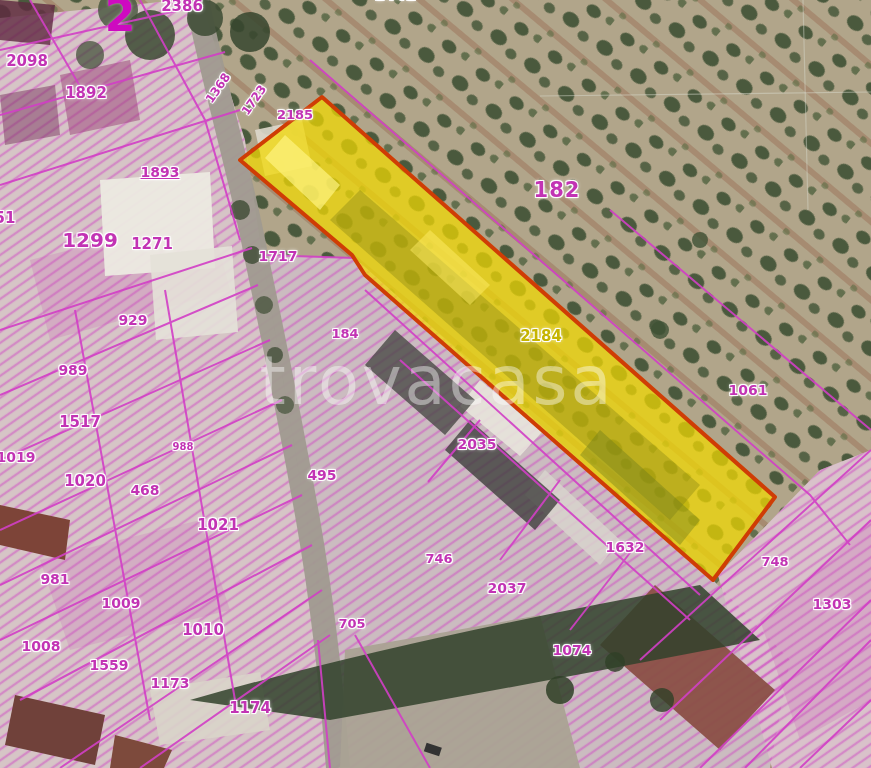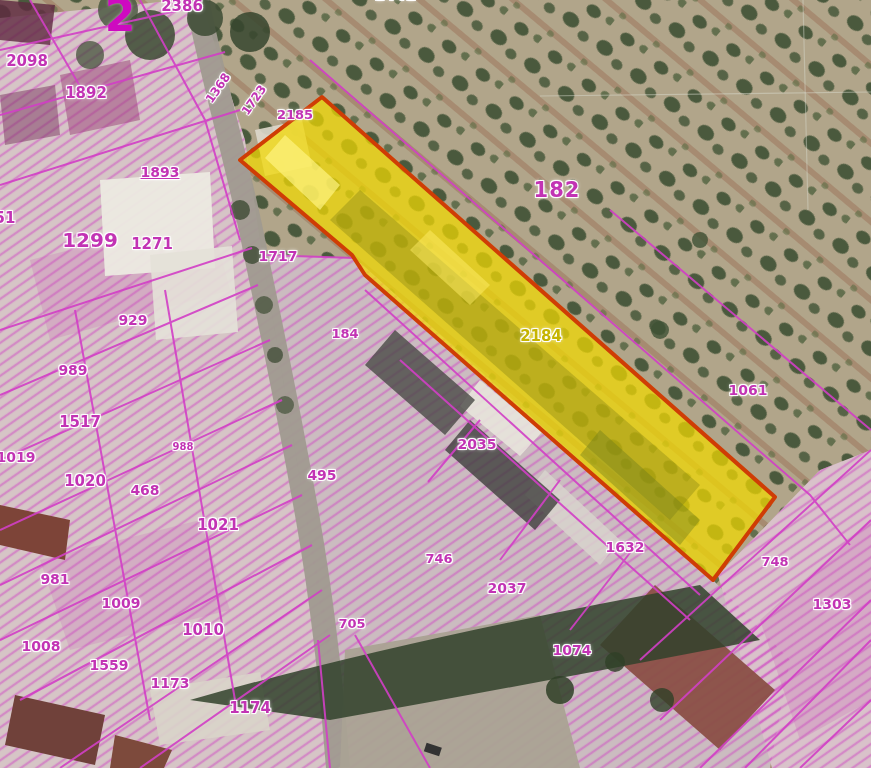--- a/index.html
+++ b/index.html
@@ -191,13 +191,14 @@
       <span class="lbl" style="left: 832px; top: 604px; font-size: 14px; transform: translate(-50%, -50%);">1303</span>
       <span class="lbl" style="left: 352px; top: 623px; font-size: 13px; transform: translate(-50%, -50%);">705</span>
       <span class="lbl" style="left: 203px; top: 630px; font-size: 15px; transform: translate(-50%, -50%);">1010</span>
       <span class="lbl" style="left: 41px; top: 646px; font-size: 14px; transform: translate(-50%, -50%);">1008</span>
       <span class="lbl" style="left: 572px; top: 650px; font-size: 14px; transform: translate(-50%, -50%);">1074</span>
       <span class="lbl" style="left: 109px; top: 665px; font-size: 14px; transform: translate(-50%, -50%);">1559</span>
       <span class="lbl" style="left: 170px; top: 683px; font-size: 14px; transform: translate(-50%, -50%);">1173</span>
       <span class="lbl" style="left: 250px; top: 708px; font-size: 15px; transform: translate(-50%, -50%);">1174</span>
     </div>
 
+  <div id="watermark">trovacasa</div>
 </div>
 
 </body></html>

